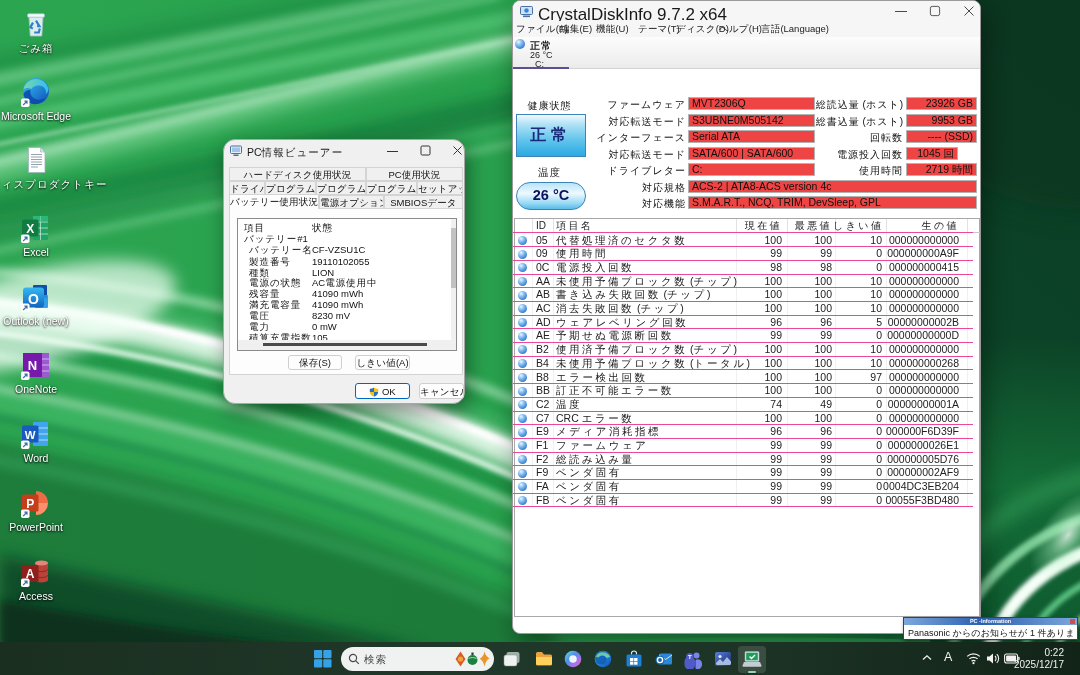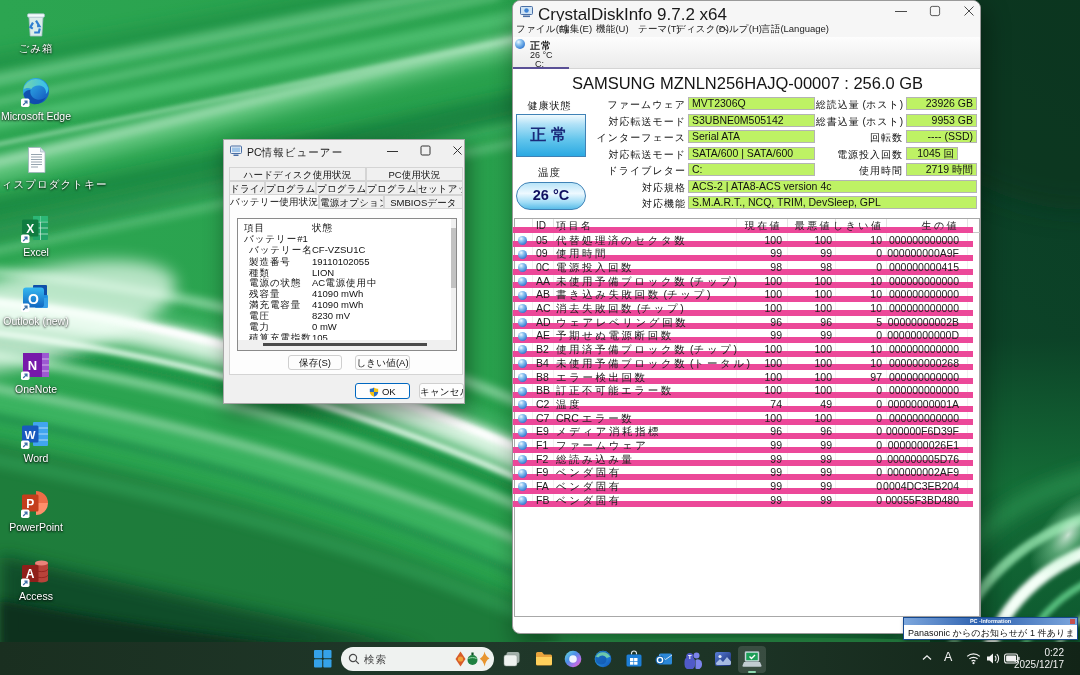--- a/index.html
+++ b/index.html
@@ -10,32 +10,32 @@
 .dico{position:absolute;left:20px;width:32px;height:32px}
 .dlab{position:absolute;left:-42px;width:116px;text-align:center;font-size:10.5px;color:#fff;text-shadow:0 1px 2px rgba(0,0,0,.85),0 0 3px rgba(0,0,0,.5);white-space:nowrap}
 
 #cdi{position:absolute;left:512px;top:0;width:469px;height:634px;background:#fff;border:1px solid #9a9a9a;border-radius:8px;box-shadow:4px 10px 24px rgba(0,10,5,.45);font-size:10.5px;color:#1a1a1a}
 #cdi .tb{position:absolute;left:0;top:0;right:0;height:20px;background:#f6f6f6;border-radius:8px 8px 0 0}
 #cdi .mb{position:absolute;left:0;top:20px;right:0;height:16px;background:#f6f6f6;font-size:9.5px;color:#222;white-space:nowrap}
 #cdi .mb>span{position:absolute;top:2px}
 #cdi .mb>span>span{position:static}
 #cdi .strip{position:absolute;left:0;top:36px;right:0;height:32px;background:linear-gradient(#fdfdfd,#ebebeb);border-bottom:1px solid #d4d4d4}
 .fl{position:absolute;width:170px;text-align:right;font-size:10px;color:#111}
-.fb{position:absolute;height:13px;background:#bef264;border:1px solid #b4b4b4;font-size:10.5px;line-height:11px;padding:0 3px;color:#111;white-space:nowrap}
+.fb{position:absolute;height:13px;background:#ef4444;border:1px solid #b4b4b4;font-size:10.5px;line-height:11px;padding:0 3px;color:#111;white-space:nowrap}
 .srow{position:absolute;left:0;width:460px;height:13.7px;font-size:10.5px;line-height:13.7px;color:#222;white-space:nowrap}
 .srow i{position:absolute;left:5px;top:2.4px;width:9px;height:9px;border-radius:50%;background:radial-gradient(circle at 35% 30%,#eef8ff 0%,#8ec4f0 30%,#3f84d6 70%,#1c55a0 100%);font-style:normal}
-.srow{border-bottom:6px solid #ec4899}
+.srow{border-bottom:1px solid #ec4899}
 .srow .c0{position:absolute;left:23px}
 .srow .c1{position:absolute;left:43px}
 .srow .v1{position:absolute;left:180px;width:89px;text-align:right}
 .srow .v2{position:absolute;left:270px;width:49px;text-align:right}
 .srow .v3{position:absolute;left:320px;width:49px;text-align:right}
 .srow .v4{position:absolute;left:370px;width:76px;text-align:right}
 
-#pcv{position:absolute;left:223px;top:139px;width:242px;height:265px;background:#f0f0f0;border:1px solid #a8a8a8;border-radius:0;box-shadow:3px 8px 20px rgba(0,10,5,.45);font-size:9.5px;color:#111}
+#pcv{position:absolute;left:223px;top:139px;width:242px;height:265px;background:#f0f0f0;border:1px solid #a8a8a8;border-radius:12px;box-shadow:3px 8px 20px rgba(0,10,5,.45);font-size:9.5px;color:#111}
 .tab{position:absolute;background:#f0f0f0;border:1px solid #d4d4d4;text-align:center;font-size:9.5px;line-height:13px;height:14px;white-space:nowrap;overflow:hidden}
 .btn{position:absolute;background:#fdfdfd;border:1px solid #cfcfcf;border-radius:3px;text-align:center;font-size:9.5px;color:#111;white-space:nowrap;overflow:hidden}
 
 #tbar{position:absolute;left:0;top:642px;width:1080px;height:33px;background:linear-gradient(90deg,#1a2f20,#20382a 45%,#1c3325 70%,#122417)}
 .tic{position:absolute;top:649px;width:20px;height:20px}
 
 #note{position:absolute;left:903px;top:617px;width:175px;height:23px;border:1px solid #16498f;background:#fff;box-shadow:1px 2px 4px rgba(0,0,0,.4)}
 </style></head>
 <body>
 
@@ -228,21 +228,20 @@
 <span style="left:163px"><span class="j">ディスク</span>(D)</span>
 <span style="left:206px"><span class="j">ヘルプ</span>(H)</span>
 <span style="left:248px"><span class="j">言語</span>(Language)</span>
 </div>
 <div class="strip"></div>
 <div class="a" style="left:2px;top:38px;width:10px;height:10px;border-radius:50%;background:radial-gradient(circle at 35% 30%,#eef8ff,#8ec4f0 30%,#3f84d6 70%,#1c55a0)"></div>
 <div class="a" style="left:17px;top:38px;font-size:10px;font-weight:bold;color:#222"><span class="j">正常</span></div>
 <div class="a" style="left:17px;top:49px;font-size:9px;color:#222">26 °C</div>
 <div class="a" style="left:22px;top:58px;font-size:9px;color:#222">C:</div>
 <div class="a" style="left:0;top:66px;width:56px;height:2px;background:#5a5096"></div>
-<div class="a" style="left:0;top:73px;width:469px;text-align:center;font-size:16.5px;color:#141414">SAMSUNG MZNLN256HAJQ-00007 : 256.0 GB</div>
 <div class="a" style="left:0;top:98px;width:73px;text-align:center;font-size:10px"><span class="j">健康状態</span></div>
 <div class="a" style="left:3px;top:113px;width:70px;height:43px;border:1px solid #3f82b6;background:linear-gradient(#f0fafe 0%,#b2e2f7 22%,#62c5ec 60%,#2ba9e2 100%);text-align:center">
 <div style="margin-top:10px;font-size:16px;font-weight:bold;color:#1a2a7a"><span style="letter-spacing:.3em">正常</span></div>
     </div>
 <div class="a" style="left:0;top:165px;width:73px;text-align:center;font-size:10.5px"><span class="j">温度</span></div>
 <div class="a" style="left:3px;top:181px;width:70px;height:28px;border-radius:14px;border:1px solid #3f82b6;background:linear-gradient(#b8e4f8 0%,#eef9ff 40%,#9fdcf6 75%,#58bce8 100%);text-align:center">
 <div style="margin-top:4px;font-size:14.5px;font-weight:bold;color:#101060">26 °C</div>
     </div>
 <div class="fl" style="left:3px;top:97.0px"><span class="j">ファームウェア</span></div>
 <div class="fb" style="left:175px;top:96.0px;width:127px">MVT2306Q</div>

